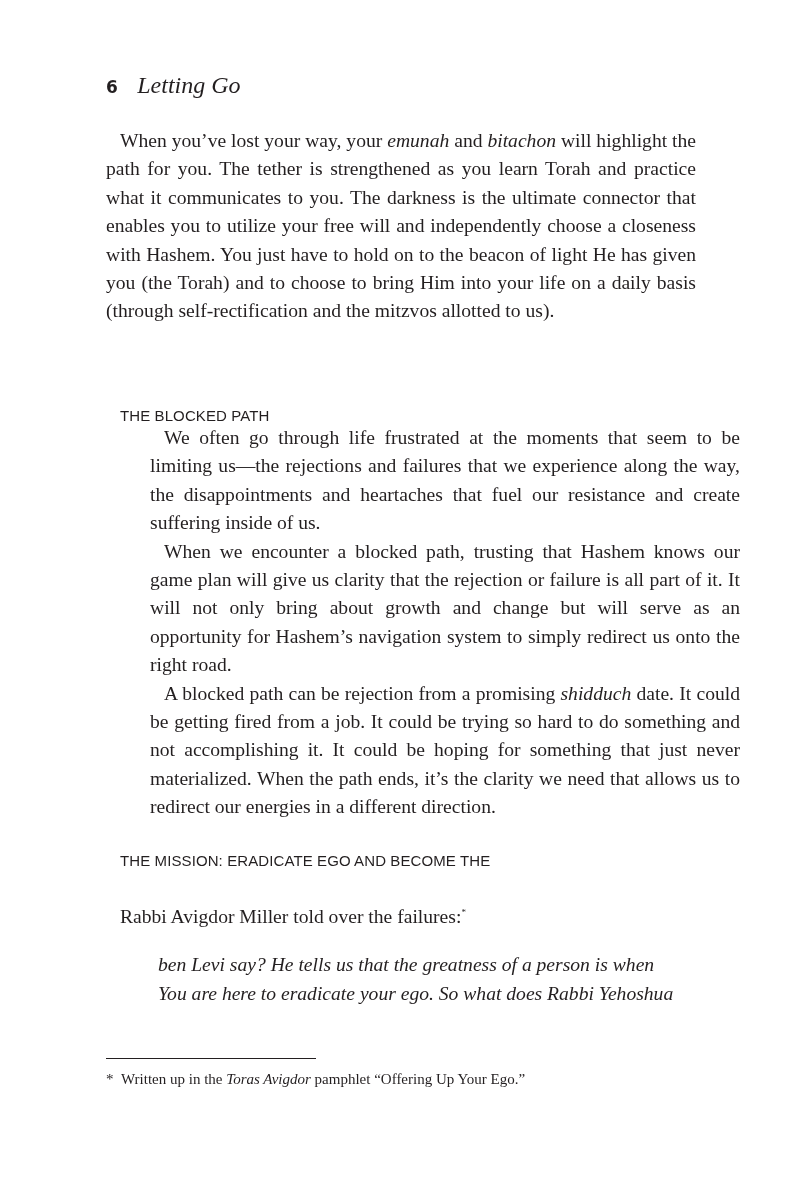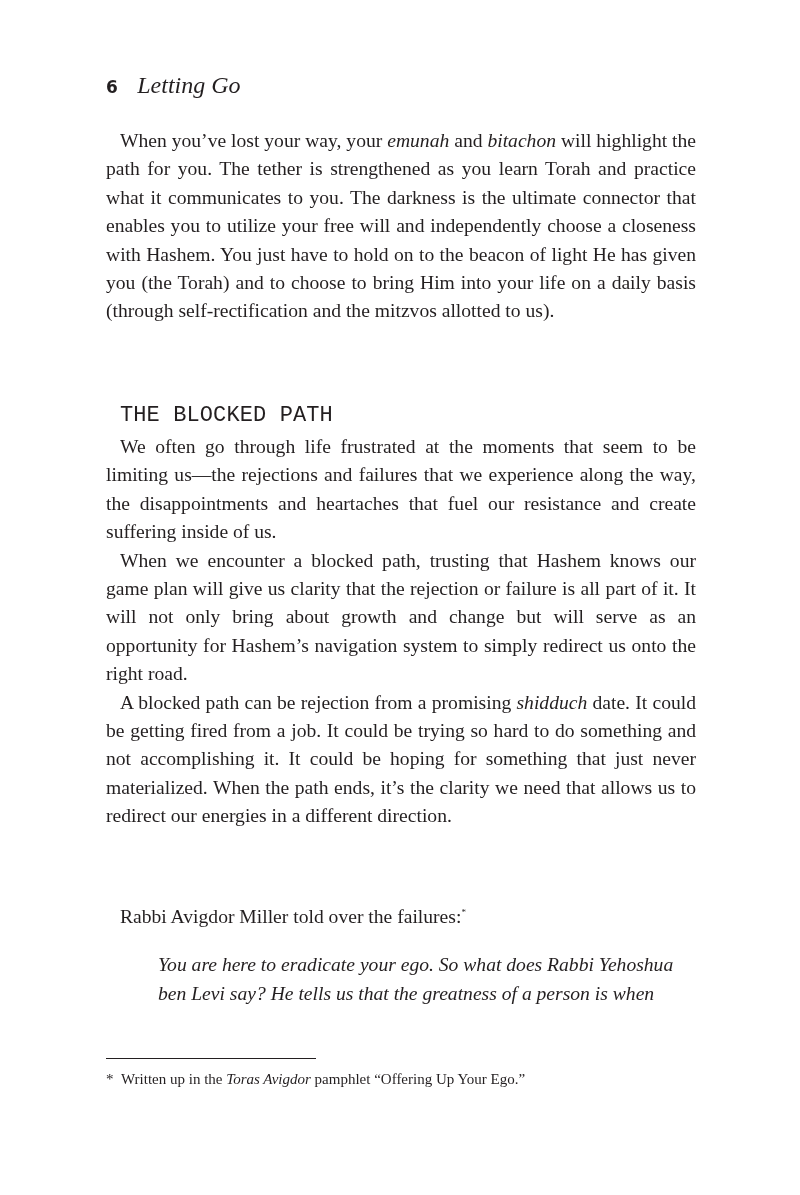--- a/index.html
+++ b/index.html
@@ -4,21 +4,21 @@
 <style>
   html, body { margin: 0; padding: 0; background: #ffffff; }
   body { width: 800px; height: 1195px; position: relative; overflow: hidden; color: #231f20; font-family: "DejaVu Serif", serif; }
   .running-head { position: absolute; left: 106px; top: 72px; font-size: 17px; }
   .running-head .pnum { font-family: "DejaVu Sans", sans-serif; font-weight: bold; font-size: 17px; margin-right: 14px; }
   .running-head .rtitle { font-style: italic; font-family: "Liberation Serif", serif; font-size: 24px; }
   .text { position: absolute; left: 106px; width: 590px; font-family: "Liberation Serif", serif; font-size: 19.6px; line-height: 28.4px; text-align: justify; }
   .text p { margin: 0; text-indent: 14px; }
   .text p.noindent { text-indent: 0; }
   .text p.last { text-align-last: left; }
-  .heading { font-family: Liberation Mono, monospace; font-size: 22px; line-height: 22px; letter-spacing: 0.1px; text-indent: 0; margin: 0; }
+  .heading { font-family: Liberation Sans, sans-serif; font-size: 15px; line-height: 22px; letter-spacing: 0.1px; text-indent: 0; margin: 0; }
   .quote { font-style: italic; padding-left: 52px; text-align: left; }
   .rule { position: absolute; left: 106px; top: 1058px; width: 210px; height: 0; border-top: 1px solid #231f20; }
   .footnote { position: absolute; left: 106px; top: 1071px; font-family: "Liberation Serif", serif; font-size: 15px; }
   sup { font-size: 9px; vertical-align: 8px; }
   em { font-style: italic; }
 </style>
 </head>
 <body>
 
 <div class="running-head">
@@ -27,36 +27,36 @@
 </div>
 
 <div class="text" style="top:127px;">
   <p class="last"><span>When you’ve lost your way, your </span><em>emunah</em><span> and </span><em>bitachon</em><span> will highlight the path for you. The tether is strengthened as you learn Torah and practice what it communicates to you. The darkness is the ultimate connector that enables you to utilize your free will and independently choose a closeness with Hashem. You just have to hold on to the beacon of light He has given you (the Torah) and to choose to bring Him into your life on a daily basis (through self-rectification and the mitzvos allotted to us).</span></p>
 </div>
 
 <div class="text" style="top:405px;">
   <p class="heading">THE BLOCKED PATH</p>
 </div>
 
-<div class="text" style="top:433px;">
+<div class="text" style="top:424px;margin-left:44px;">
   <p class="last">We often go through life frustrated at the moments that seem to be limiting us—the rejections and failures that we experience along the way, the disappointments and heartaches that fuel our resistance and create suffering inside of us.</p>
   <p class="last">When we encounter a blocked path, trusting that Hashem knows our game plan will give us clarity that the rejection or failure is all part of it. It will not only bring about growth and change but will serve as an opportunity for Hashem’s navigation system to simply redirect us onto the right road.</p>
   <p class="last"><span>A blocked path can be rejection from a promising </span><em>shidduch</em><span> date. It could be getting fired from a job. It could be trying so hard to do something and not accomplishing it. It could be hoping for something that just never materialized. When the path ends, it’s the clarity we need that allows us to redirect our energies in a different direction.</span></p>
 </div>
 
 <div class="text" style="top:850px;">
-  <p class="heading"><br></p>
+  <p class="heading"><span>THE MISSION: ERADICATE EGO AND BECOME THE</span><br></p>
 </div>
 
 <div class="text" style="top:898px;">
   <p class="last"><span>Rabbi Avigdor Miller told over the failures:</span><sup>*</sup></p>
 </div>
 
 <div class="text quote" style="top:950px; line-height:29px;">
+  <div>ben Levi say? He tells us that the greatness of a person is when</div>
   <div>You are here to eradicate your ego. So what does Rabbi Yehoshua</div>
-  <div>ben Levi say? He tells us that the greatness of a person is when</div>
 </div>
 
 <div class="rule"></div>
 
 <div class="footnote">
   <span>*</span>&nbsp;&nbsp;<span>Written up in the </span><em>Toras Avigdor</em><span> pamphlet “Offering Up Your Ego.”</span>
 </div>
 
 </body></html>

